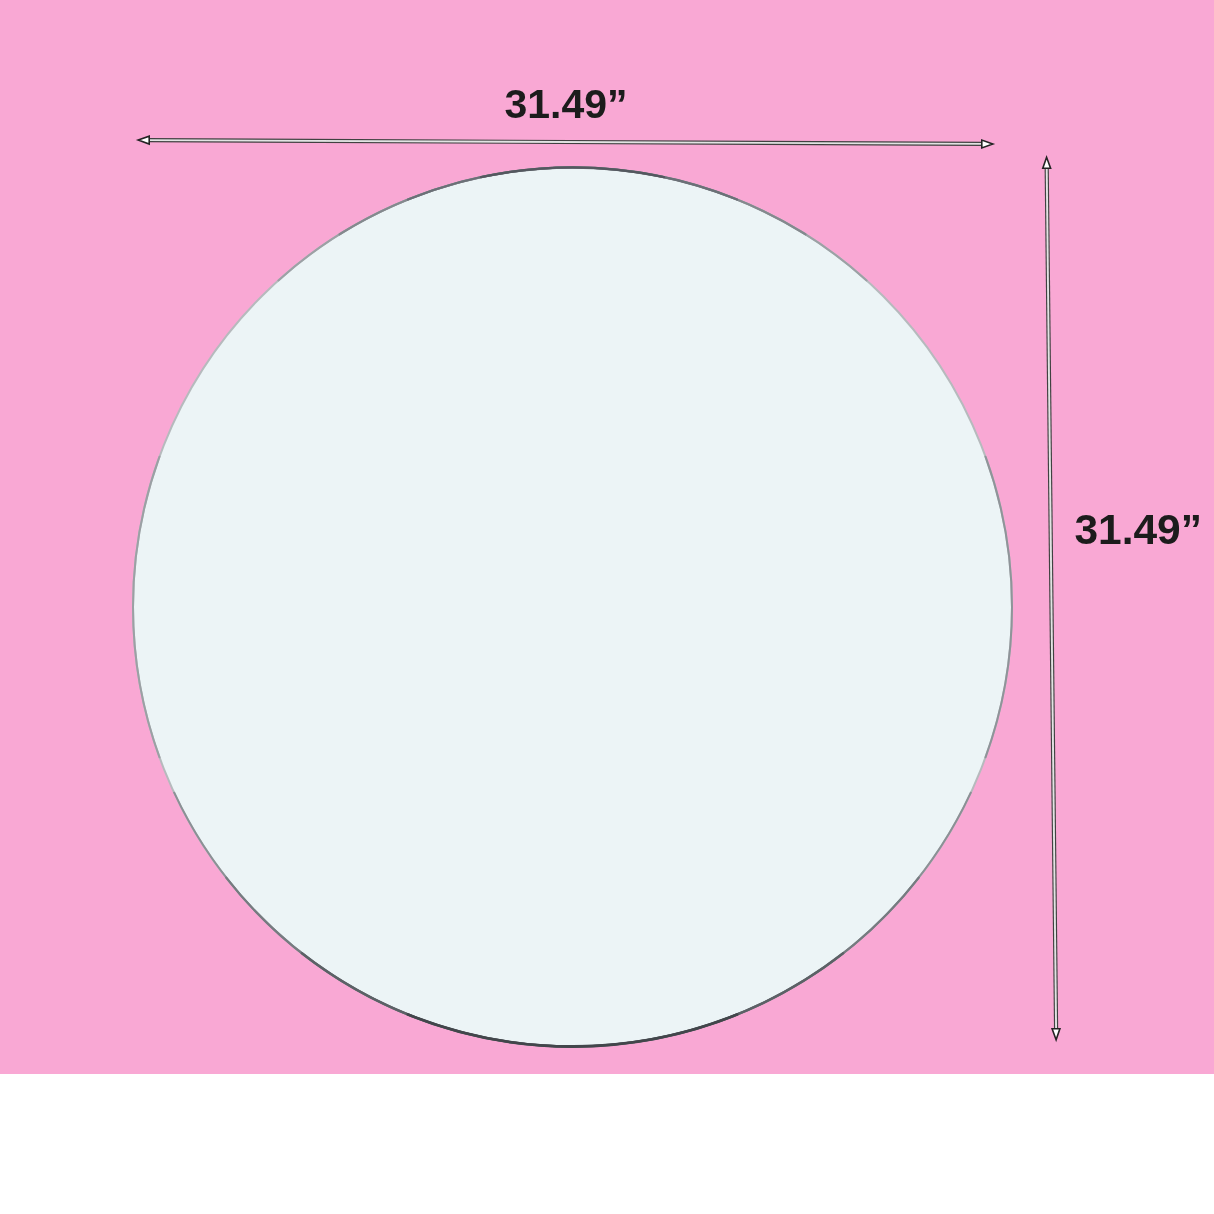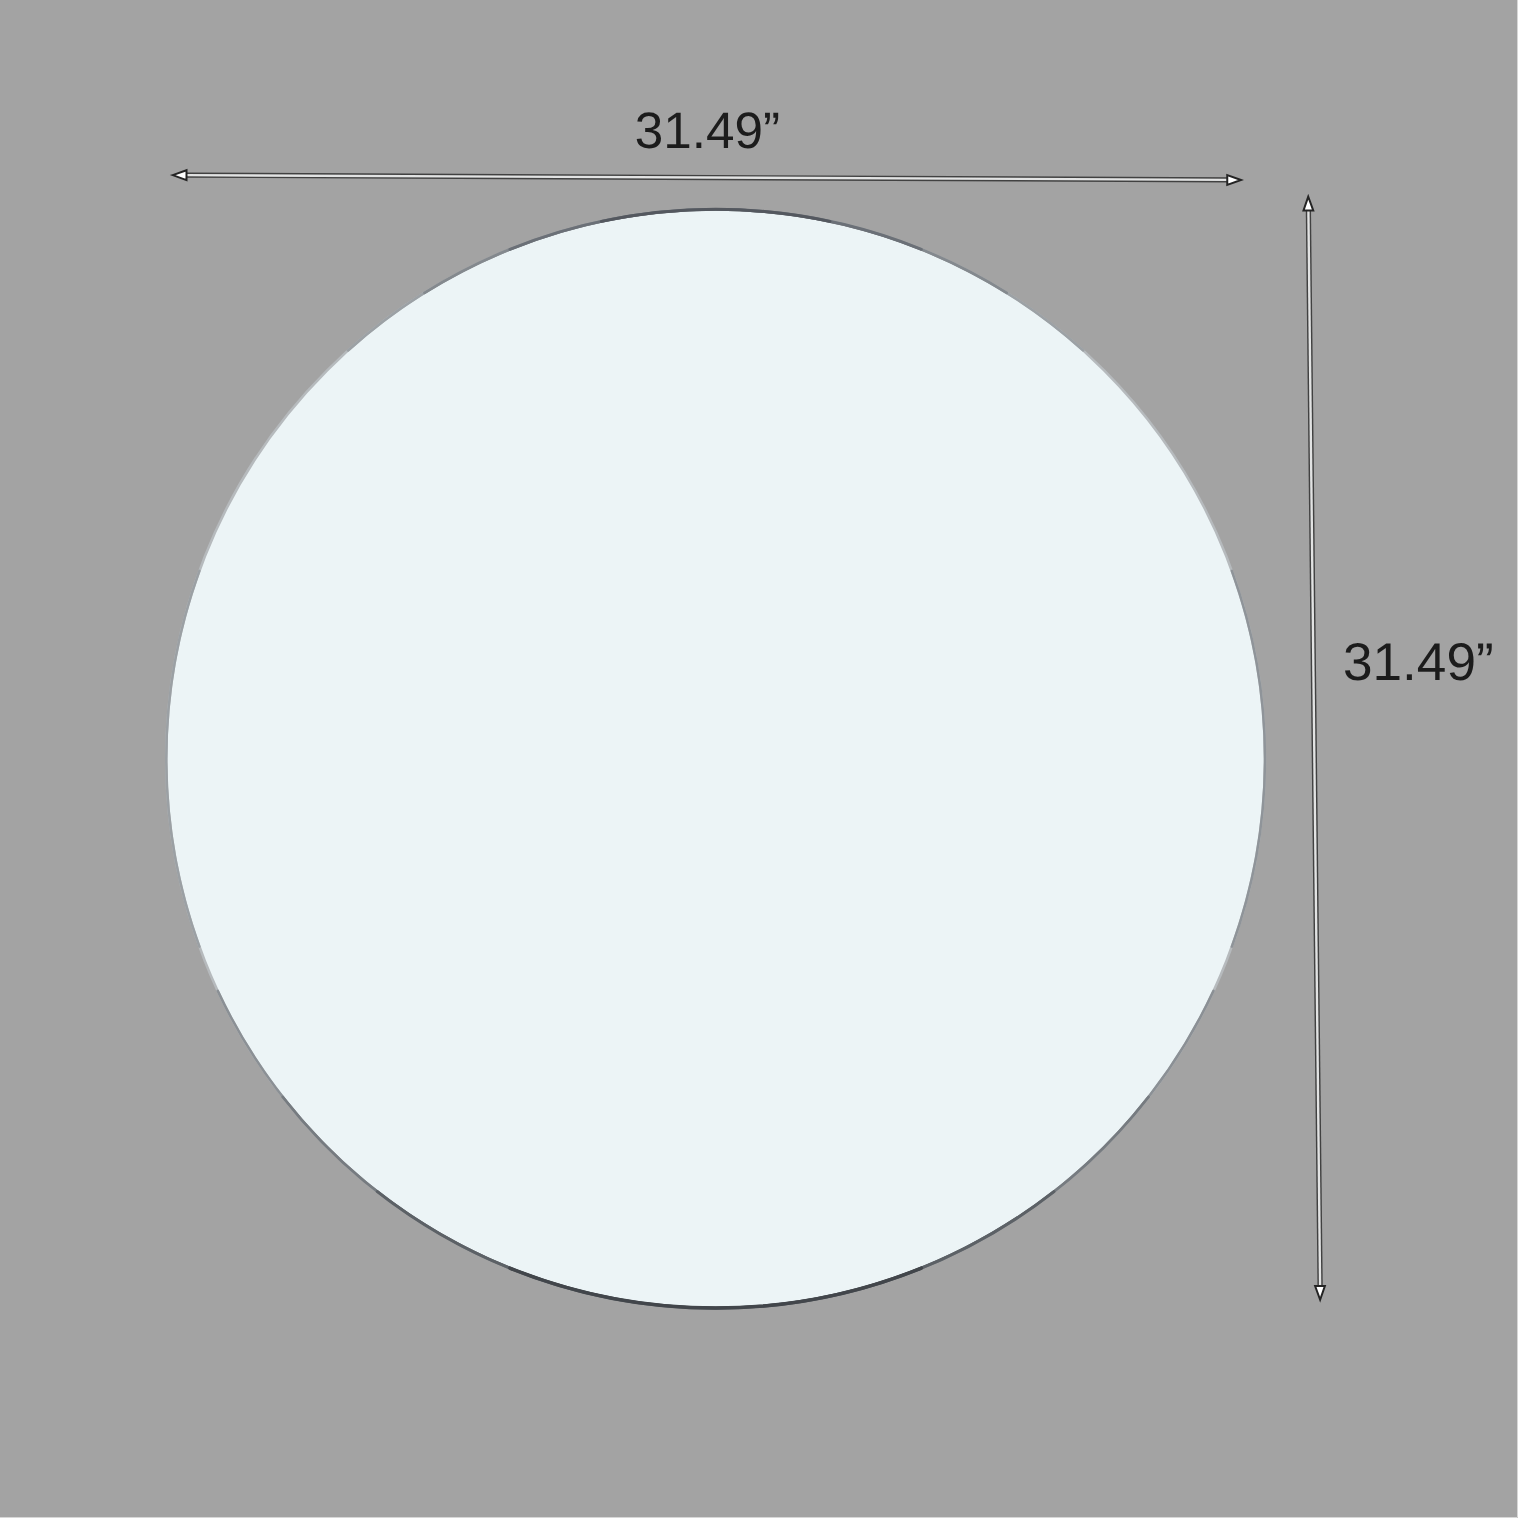--- a/index.html
+++ b/index.html
@@ -1,17 +1,17 @@
 <!DOCTYPE html>
 <html><head>
 <meta charset="utf-8">
 <style>
   html,body{margin:0;padding:0;background:#ffffff;}
-  .stage{position:relative;width:1214px;height:1214px;background:#a3a3a3;overflow:hidden;
-         font-family:"Liberation Sans", sans-serif;}
+  .stage{position:relative;width:1214px;height:1074px;background:#f9a8d4;overflow:hidden;
+         font-family:"Liberation Sans", sans-serif;font-weight:bold;}
   svg{position:absolute;left:0;top:0;}
 </style>
 </head>
 <body>
 <div class="stage">
 <svg width="1214" height="1214" viewBox="0 0 1214 1214">
 
   <g>
     <circle cx="572.5" cy="607" r="439.5" fill="#ecf4f6" stroke="#b6babd" stroke-width="2"></circle>
 

